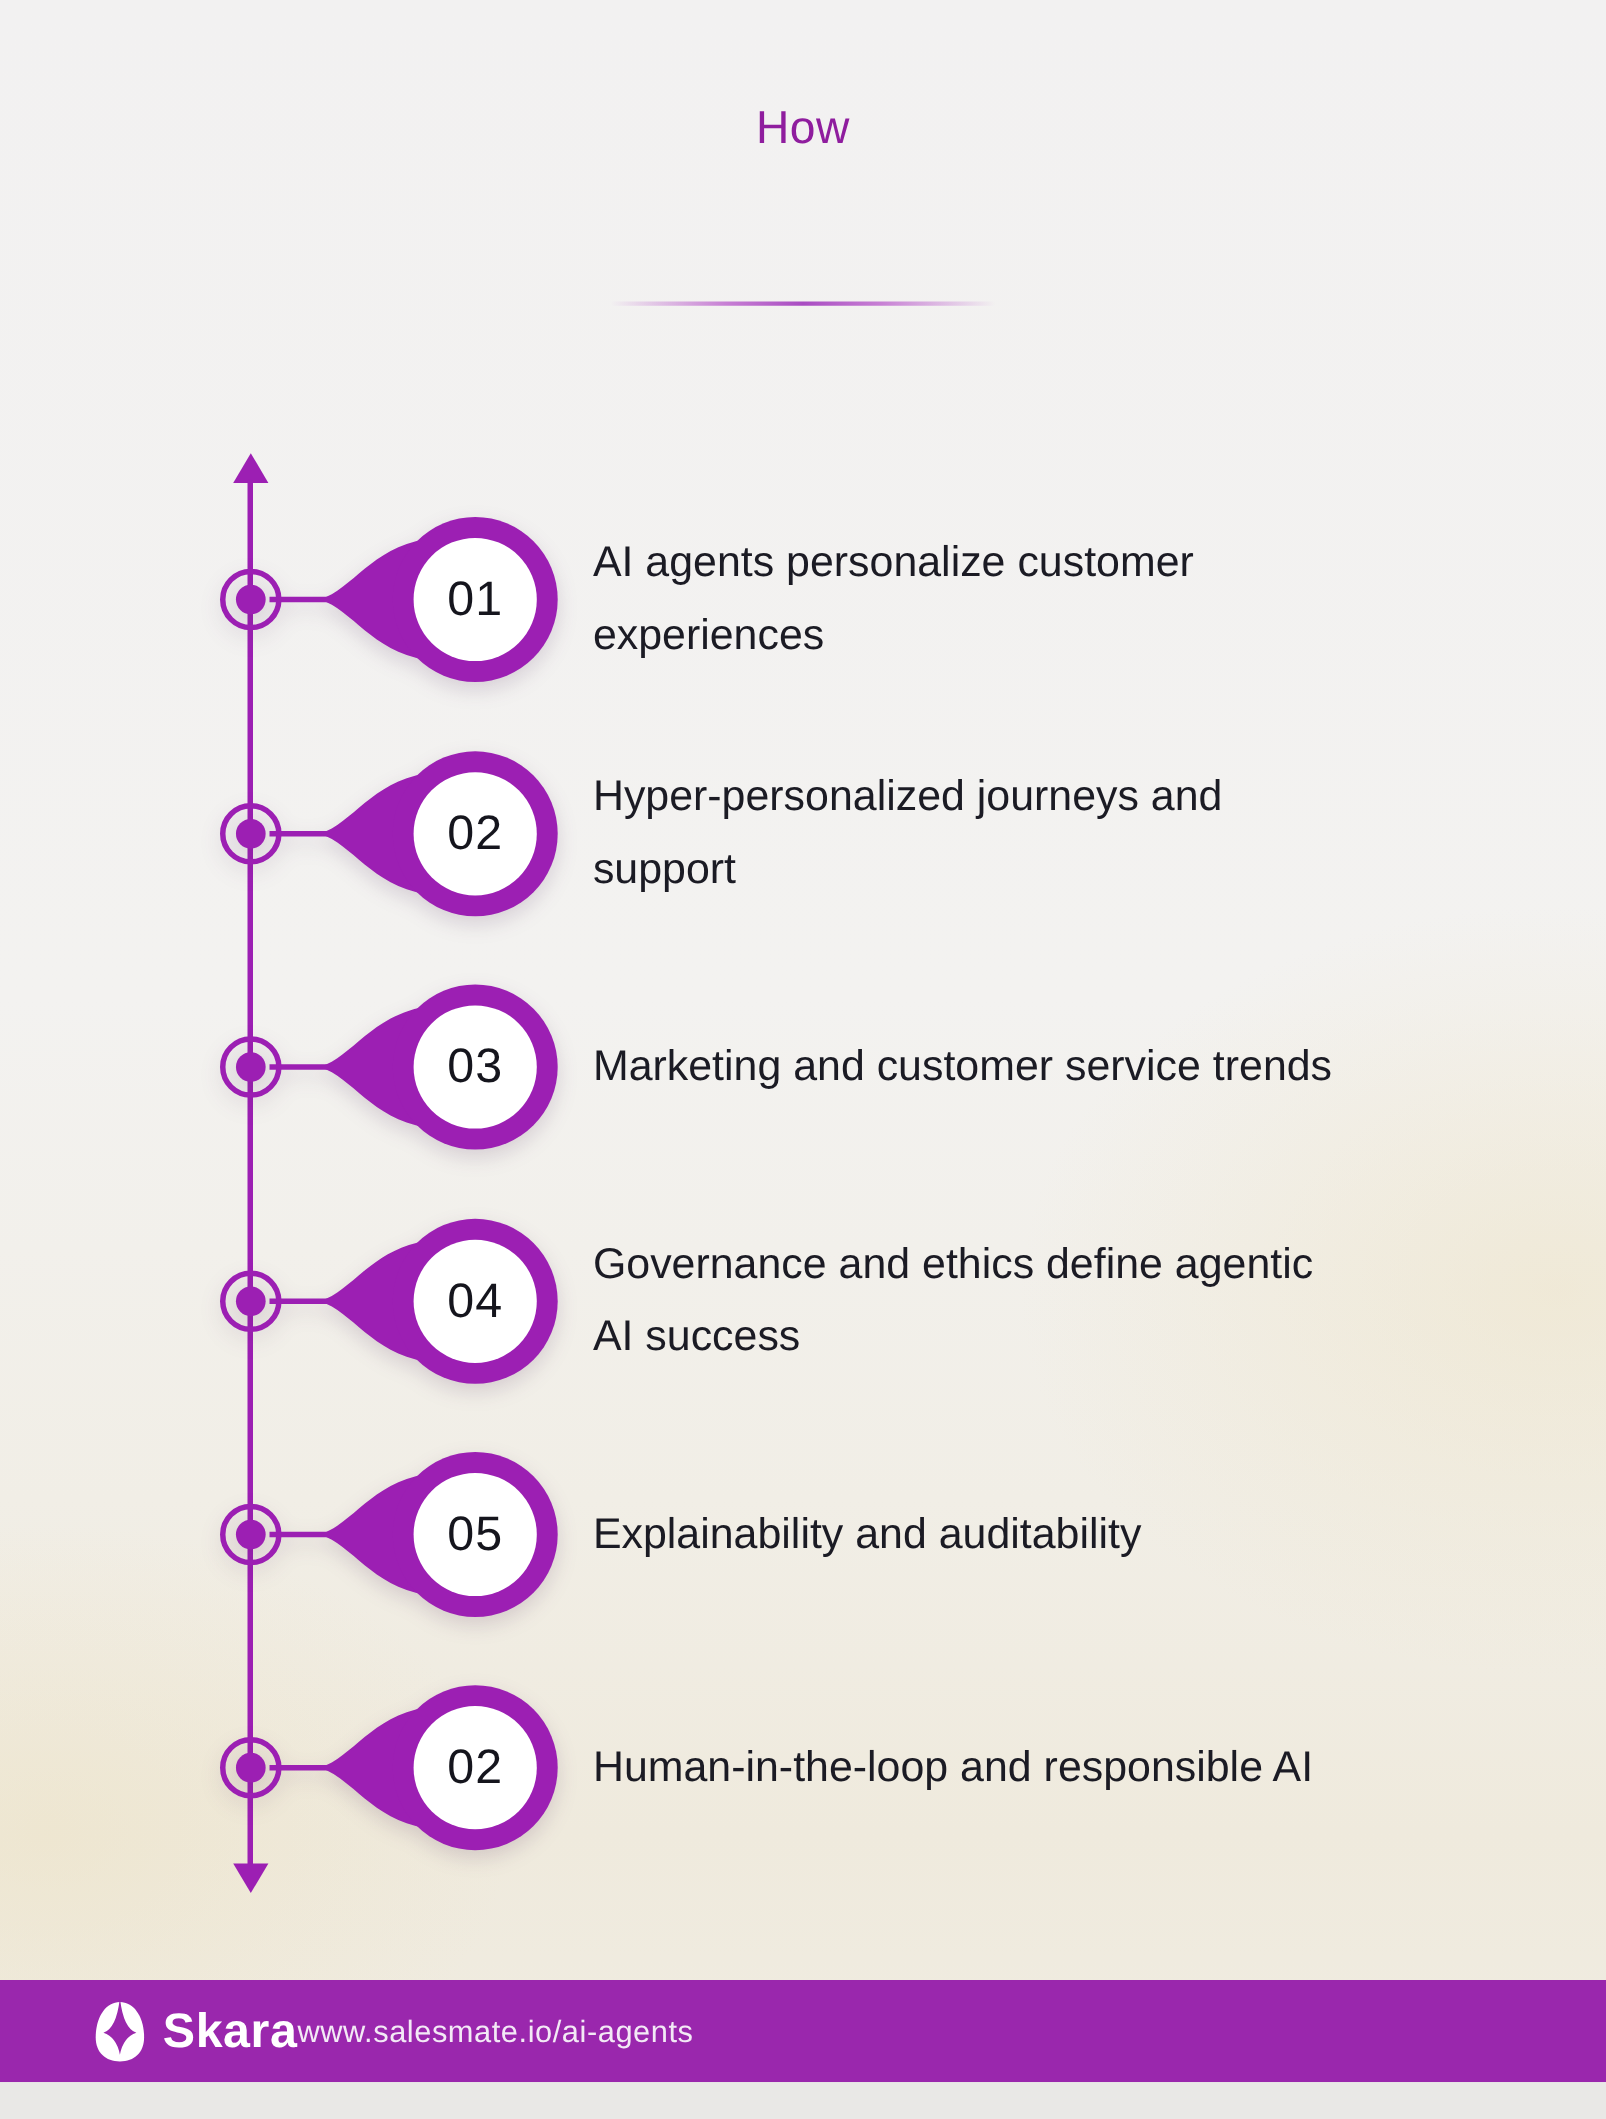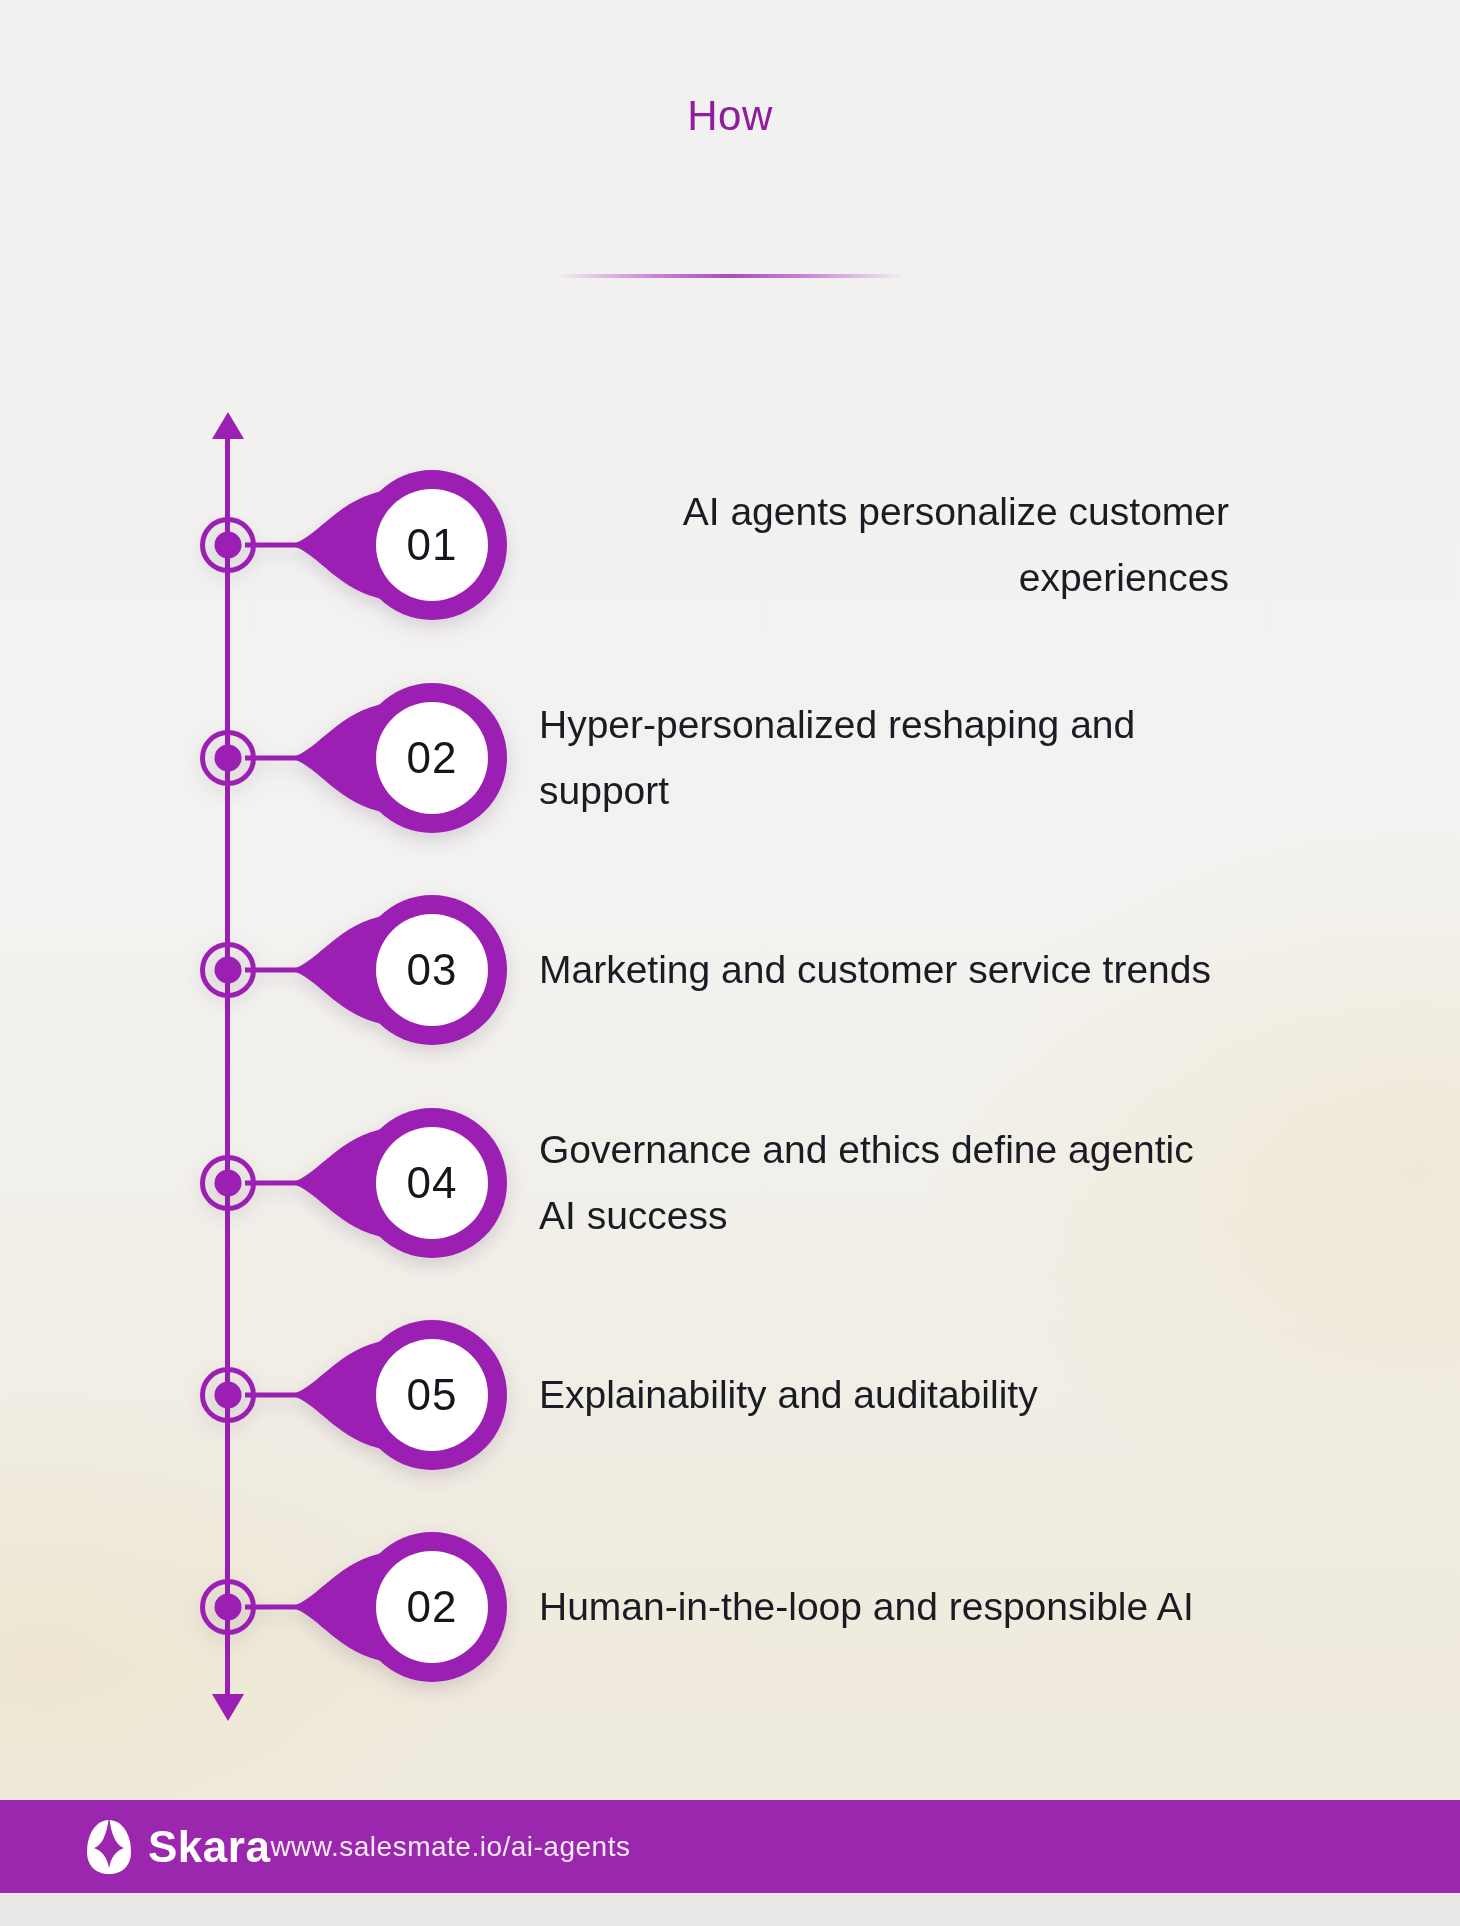--- a/index.html
+++ b/index.html
@@ -33,21 +33,21 @@
     position:absolute; left:212px; top:412px; width:0; height:0;
     border-left:16px solid transparent; border-right:16px solid transparent;
     border-bottom:27px solid #9c1fb3;
   }
   .arrow-down{
     position:absolute; left:212px; top:1694px; width:0; height:0;
     border-left:16px solid transparent; border-right:16px solid transparent;
     border-top:27px solid #9c1fb3;
   }
   .t-row{ position:absolute; left:195px; width:1210px; height:160px; }
-  .r1{top:465px;text-align:right;} .r2{top:678px;} .r3{top:890px;} .r4{top:1103px;} .r5{top:1315px;} .r6{top:1527px;}
+  .r1{top:465px;} .r2{top:678px;} .r3{top:890px;} .r4{top:1103px;} .r5{top:1315px;} .r6{top:1527px;}
   .marker{ position:absolute; left:0; top:0; filter:drop-shadow(0 7px 9px rgba(70,30,80,0.16)); }
   .marker .pu{ fill:#9c1fb3; }
   .marker .ring{ fill:none; stroke:#9c1fb3; stroke-width:5; }
   .marker .conn{ stroke:#9c1fb3; stroke-width:5; }
   .num{
     position:absolute; left:237px; top:80px; transform:translate(-50%,-50%);
     font-size:44px; font-weight:500; letter-spacing:1px; color:#15151d;
   }
   .label{
     position:absolute; left:344px; top:50%; transform:translateY(-50%);
@@ -91,21 +91,21 @@
   <div class="t-row r2">
     <svg class="marker" width="320" height="160" viewBox="0 0 320 160">
       <line class="conn" x1="50" y1="80" x2="112" y2="80"></line>
       <path class="pu" d="M96,80 C126,70 142,34 192,25 L192,135 C142,126 126,90 96,80 Z"></path>
       <circle class="pu" cx="237" cy="80" r="75"></circle>
       <circle cx="237" cy="80" r="56" fill="#ffffff"></circle>
       <circle class="ring" cx="33" cy="80" r="25.5"></circle>
       <circle class="pu" cx="33" cy="80" r="13.5"></circle>
     </svg>
     <span class="num">02</span>
-    <div class="label">Hyper-personalized reshaping and support</div>
+    <div class="label">Hyper-personalized journeys and support</div>
   </div>
 
   <div class="t-row r3">
     <svg class="marker" width="320" height="160" viewBox="0 0 320 160">
       <line class="conn" x1="50" y1="80" x2="112" y2="80"></line>
       <path class="pu" d="M96,80 C126,70 142,34 192,25 L192,135 C142,126 126,90 96,80 Z"></path>
       <circle class="pu" cx="237" cy="80" r="75"></circle>
       <circle cx="237" cy="80" r="56" fill="#ffffff"></circle>
       <circle class="ring" cx="33" cy="80" r="25.5"></circle>
       <circle class="pu" cx="33" cy="80" r="13.5"></circle>

